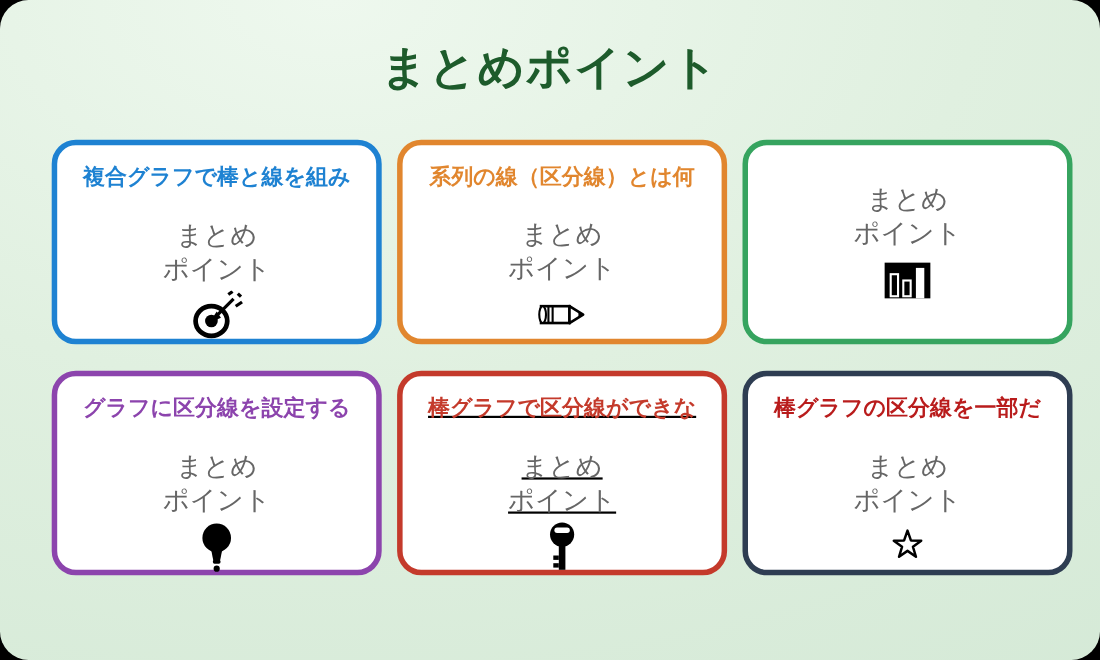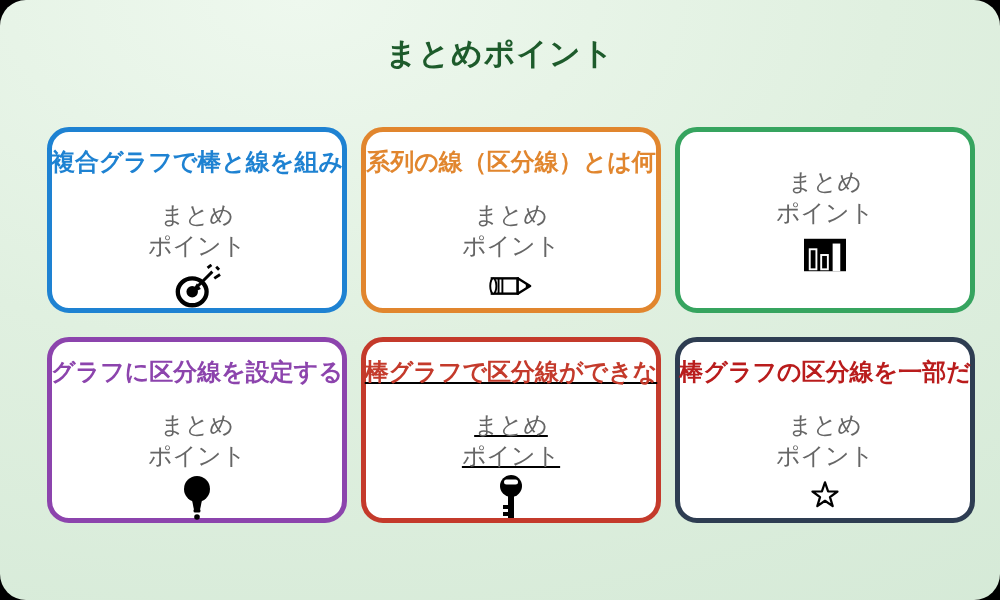--- a/index.html
+++ b/index.html
@@ -12,21 +12,21 @@
     position:relative;
     width:1000px; height:600px;
     border-radius:26px;
     overflow:hidden;
     background:radial-gradient(130% 130% at 30% 0%, #eef8ee 0%, #e0f0e0 45%, #d4e9d6 100%);
   }
   .page-title {
     margin:0;
     padding-top:33px;
     text-align:center;
-    font-size:31px;
+    font-size:42px;
     font-weight:bold;
     letter-spacing:1px;
   }
   .grid {
     position:absolute;
     left:47px; top:127px;
     display:grid;
     grid-template-columns:repeat(3,300px);
     gap:24px 14px;
   }
@@ -35,21 +35,21 @@
     box-sizing:border-box;
     background:#ffffff;
     border:5px solid #333;
     border-radius:22px;
     display:flex;
     flex-direction:column;
     align-items:center;
     padding-top:13px;
   }
   .card-title {
-    font-size:24px;
+    font-size:20px;
     font-weight:bold;
     line-height:33px;
     white-space:nowrap;
     text-align:center;
   }
   .card-sub {
     font-size:24px;
     line-height:31px;
     color:#666666;
   }
@@ -82,21 +82,21 @@
           <circle cx="20" cy="28" r="6" fill="#000"></circle>
           <line x1="41" y1="7" x2="26" y2="22" stroke="#000" stroke-width="3"></line>
           <polygon points="18,30 29,25 25,19" fill="#000"></polygon>
           <line x1="43" y1="14" x2="49" y2="10" stroke="#000" stroke-width="3"></line>
           <line x1="36" y1="3" x2="40" y2="0" stroke="#000" stroke-width="3"></line>
           <line x1="45" y1="2" x2="48" y2="5" stroke="#000" stroke-width="3"></line>
         </svg>
       </div>
     </div>
 
-    <div class="card" style="border-color: rgb(225, 134, 46);">
+    <div class="card" style="border-color: rgb(225, 134, 46); font-family: Liberation Serif, serif;">
       <div class="card-title" style="color: rgb(225, 134, 46);">系列の線（区分線）とは何</div>
       <div class="card-sub first" style="color: rgb(102, 102, 102);">まとめ</div>
       <div class="card-sub" style="color: rgb(102, 102, 102);">ポイント</div>
       <div class="card-icon">
         <svg width="44" height="22" viewBox="0 0 46 22">
           <rect x="3" y="3" width="27" height="16" fill="#fff" stroke="#000" stroke-width="2.5"></rect>
           <ellipse cx="4.5" cy="11" rx="3.2" ry="8" fill="#fff" stroke="#000" stroke-width="2"></ellipse>
           <line x1="10" y1="3" x2="10" y2="19" stroke="#000" stroke-width="2"></line>
           <line x1="14" y1="3" x2="14" y2="19" stroke="#000" stroke-width="2"></line>
           <polygon points="30,3 43,11 30,19" fill="#fff" stroke="#000" stroke-width="2.5" stroke-linejoin="round"></polygon>

